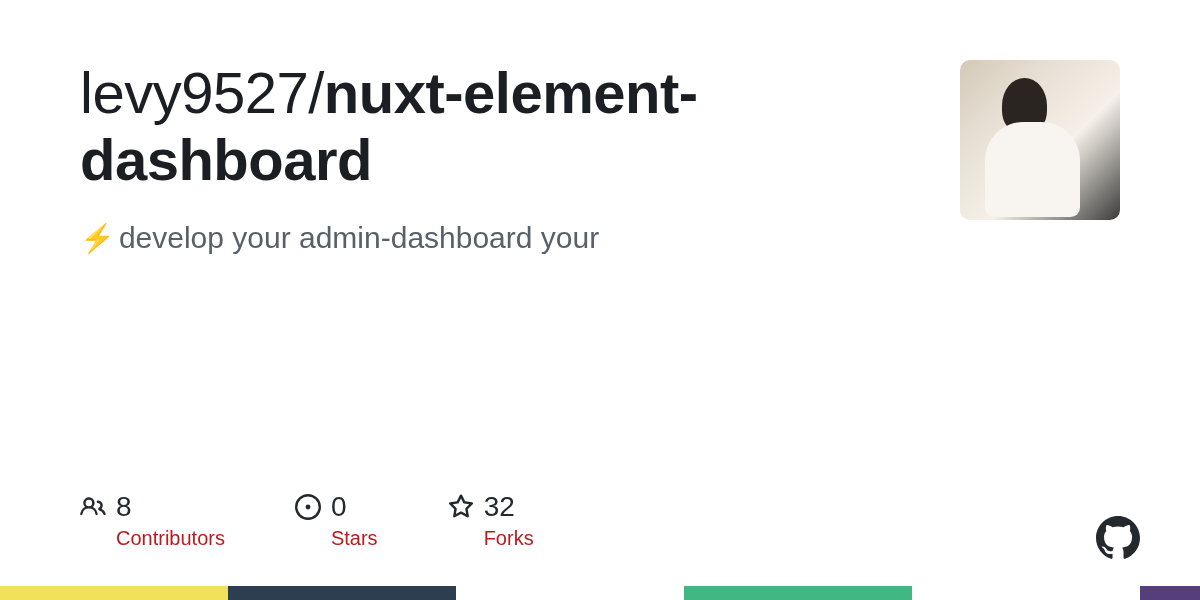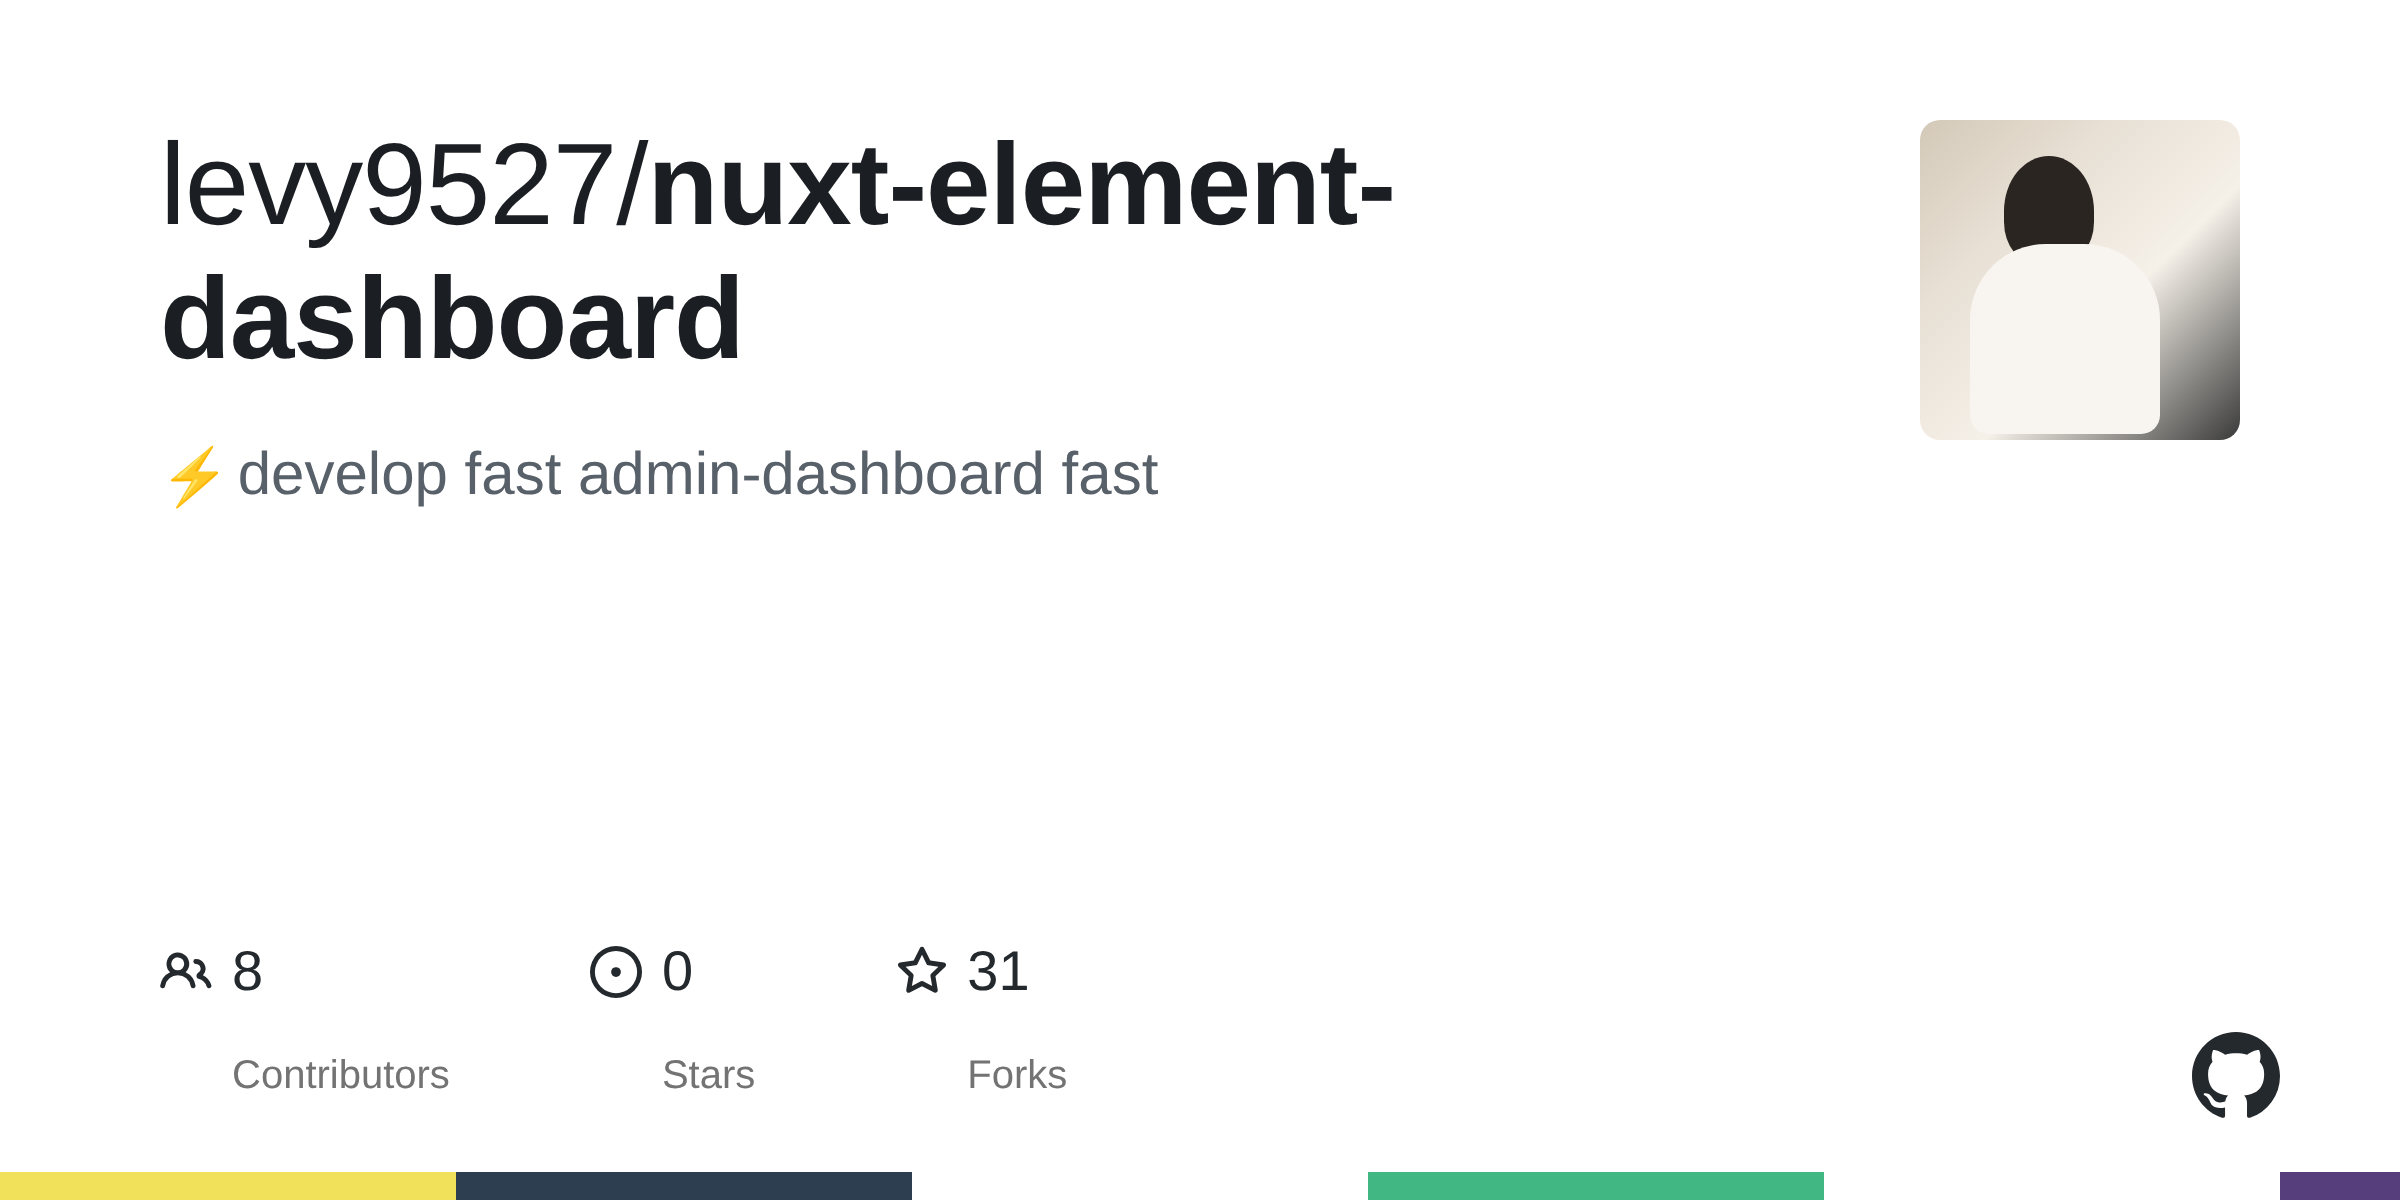--- a/index.html
+++ b/index.html
@@ -110,23 +110,22 @@
       height: 26px;
       fill: #24292e;
     }
     .stat-value {
       font-size: 28px;
       color: #24292e;
       font-weight: 400;
     }
     .stat-label {
       font-size: 20px;
-      color: #737373;
+      color: #b91c1c;
       margin-left: 36px;
-      margin-top: 21px;
     }
     .github-logo {
       position: absolute;
       bottom: 40px;
       right: 60px;
       width: 44px;
       height: 44px;
     }
     .github-logo svg {
       width: 44px;
@@ -154,21 +153,21 @@
 </head>
 <body>
 
 <div class="container">
   <div class="left-section">
     <h1 class="repo-title">
       <span class="owner">levy9527</span><span class="sep">/</span><span class="name">nuxt-element-dashboard</span>
     </h1>
     <div class="description">
       <span class="emoji">⚡</span>
-      <span>develop fast admin-dashboard fast</span>
+      <span>develop your admin-dashboard your</span>
     </div>
   </div>
   <div class="avatar"></div>
 </div>
 
 <div class="stats">
   <div class="stat-item">
     <div class="stat-top">
       <span class="stat-icon">
         <svg viewBox="0 0 16 16">
@@ -193,21 +192,21 @@
     <span class="stat-label">Stars</span>
   </div>
 
   <div class="stat-item">
     <div class="stat-top">
       <span class="stat-icon">
         <svg viewBox="0 0 16 16">
             <path d="M8 .25a.75.75 0 0 1 .673.418l1.882 3.815 4.21.612a.75.75 0 0 1 .416 1.279l-3.046 2.97.719 4.192a.751.751 0 0 1-1.088.791L8 12.347l-3.766 1.98a.75.75 0 0 1-1.088-.79l.72-4.194L.818 6.374a.75.75 0 0 1 .416-1.28l4.21-.611L7.327.668A.75.75 0 0 1 8 .25zm0 2.445L6.615 5.5a.75.75 0 0 1-.564.41l-3.097.45 2.24 2.184a.75.75 0 0 1 .216.664l-.528 3.084 2.769-1.456a.75.75 0 0 1 .698 0l2.77 1.456-.53-3.084a.75.75 0 0 1 .216-.664l2.24-2.183-3.096-.45a.75.75 0 0 1-.564-.41L8 2.694z"></path>
           </svg>
       </span>
-      <span class="stat-value">31</span>
+      <span class="stat-value">32</span>
     </div>
     <span class="stat-label">Forks</span>
   </div>
 
 </div>
 
 <div class="github-logo">
   <svg viewBox="0 0 16 16">
       <path d="M8 0C3.58 0 0 3.58 0 8c0 3.54 2.29 6.53 5.47 7.59.4.07.55-.17.55-.38 0-.19-.01-.82-.01-1.49-2.01.37-2.53-.49-2.69-.94-.09-.23-.48-.94-.82-1.13-.28-.15-.68-.52-.01-.53.63-.01 1.08.58 1.23.82.72 1.21 1.87.87 2.33.66.07-.52.28-.87.51-1.07-1.78-.2-3.64-.89-3.64-3.95 0-.87.31-1.59.82-2.15-.08-.2-.36-1.02.08-2.12 0 0 .67-.21 2.2.82.64-.18 1.32-.27 2-.27.68 0 1.36.09 2 .27 1.53-1.04 2.2-.82 2.2-.82.44 1.1.16 1.92.08 2.12.51.56.82 1.27.82 2.15 0 3.07-1.87 3.75-3.65 3.95.29.25.54.73.54 1.48 0 1.07-.01 1.93-.01 2.2 0 .21.15.46.55.38A8.013 8.013 0 0 0 16 8c0-4.42-3.58-8-8-8z"></path>
     </svg>

